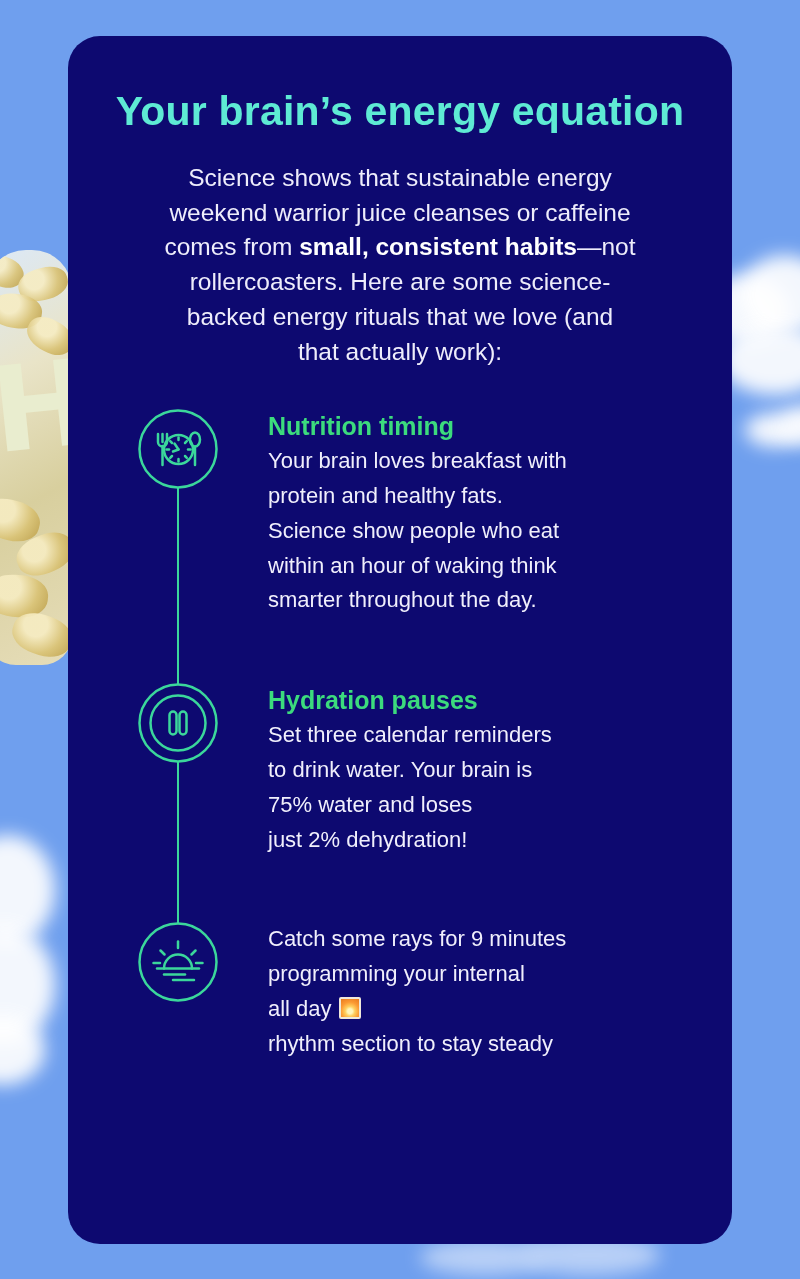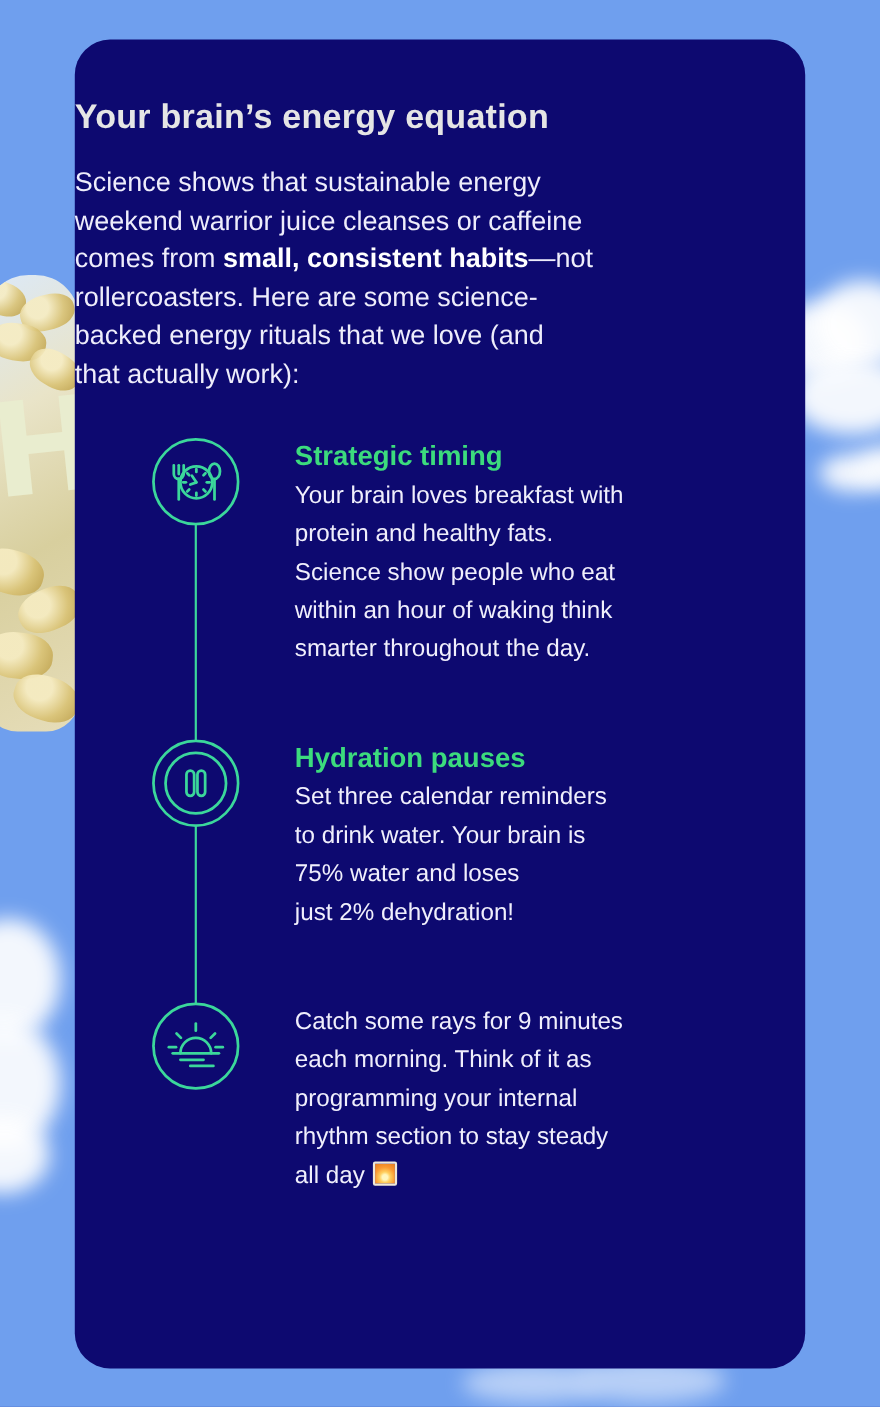--- a/index.html
+++ b/index.html
@@ -33,25 +33,25 @@
     color: #e9edcf; letter-spacing: -6px; transform: rotate(-6deg);
   }
 
   
   .card {
     position: absolute; left: 68px; top: 36px; width: 664px; height: 1208px;
     background: #0d0970; border-radius: 32px; z-index: 2;
     color: #f0effc;
   }
   .card-title {
-    margin-top: 52px; text-align: left;
-    font-size: 31px; font-weight: 700; color: #e5e5e5; letter-spacing: .2px;
+    margin-top: 52px; text-align: center;
+    font-size: 41px; font-weight: 700; color: #5eead4; letter-spacing: .2px;
   }
   .intro {
-    margin-top: 26px; text-align: left;
+    margin-top: 26px; text-align: center;
     font-size: 24.5px; line-height: 34.7px; color: #eeedfb;
   }
   .intro b { font-weight: 700; color: #ffffff; }
 
   
   .timeline { position: relative; margin-top: 40px; }
   .timeline-line {
     position: absolute; left: 108.75px; top: 40px; height: 548px; width: 2.5px;
     background: #3bd79b; z-index: 0;
   }
@@ -137,21 +137,21 @@
           <line class="stroke" x1="50" y1="40.5" x2="52.5" y2="40.5"></line>
           <line class="stroke" x1="32.2" y1="32.2" x2="34" y2="34"></line>
           <line class="stroke" x1="48.8" y1="32.2" x2="47" y2="34"></line>
           <line class="stroke" x1="32.2" y1="48.8" x2="34" y2="47"></line>
           <line class="stroke" x1="48.8" y1="48.8" x2="47" y2="47"></line>
           <line class="stroke" x1="40.5" y1="40.5" x2="36.5" y2="34.5"></line>
           <line class="stroke" x1="40.5" y1="40.5" x2="35" y2="42.5"></line>
         </svg>
       </div>
       <div class="text-col">
-        <div class="sec-heading">Strategic timing</div>
+        <div class="sec-heading">Nutrition timing</div>
         <div class="sec-body">
           <div>Your brain loves breakfast with</div>
           <div>protein and healthy fats.</div>
           <div>Science show people who eat</div>
           <div>within an hour of waking think</div>
           <div>smarter throughout the day.</div>
         </div>
       </div>
     </div>
 
@@ -186,22 +186,21 @@
           <line class="stroke" x1="57.5" y1="28.5" x2="53.5" y2="32.5"></line>
           <line class="stroke" x1="40" y1="19.5" x2="40" y2="26"></line>
           <line class="stroke" x1="19" y1="46.5" x2="61" y2="46.5"></line>
           <line class="stroke" x1="26" y1="52.5" x2="47" y2="52.5"></line>
           <line class="stroke" x1="35" y1="58" x2="56" y2="58"></line>
         </svg>
       </div>
       <div class="text-col">
         <div class="sec-body">
           <div>Catch some rays for 9 minutes</div>
-          <div>each morning. Think of it as</div>
           <div>programming your internal</div>
+          <div><span>all day</span><span class="emoji-sunrise"></span></div>
           <div>rhythm section to stay steady</div>
-          <div><span>all day</span><span class="emoji-sunrise"></span></div>
         </div>
       </div>
     </div>
 
   </div>
 </div>
 
 </body></html>

